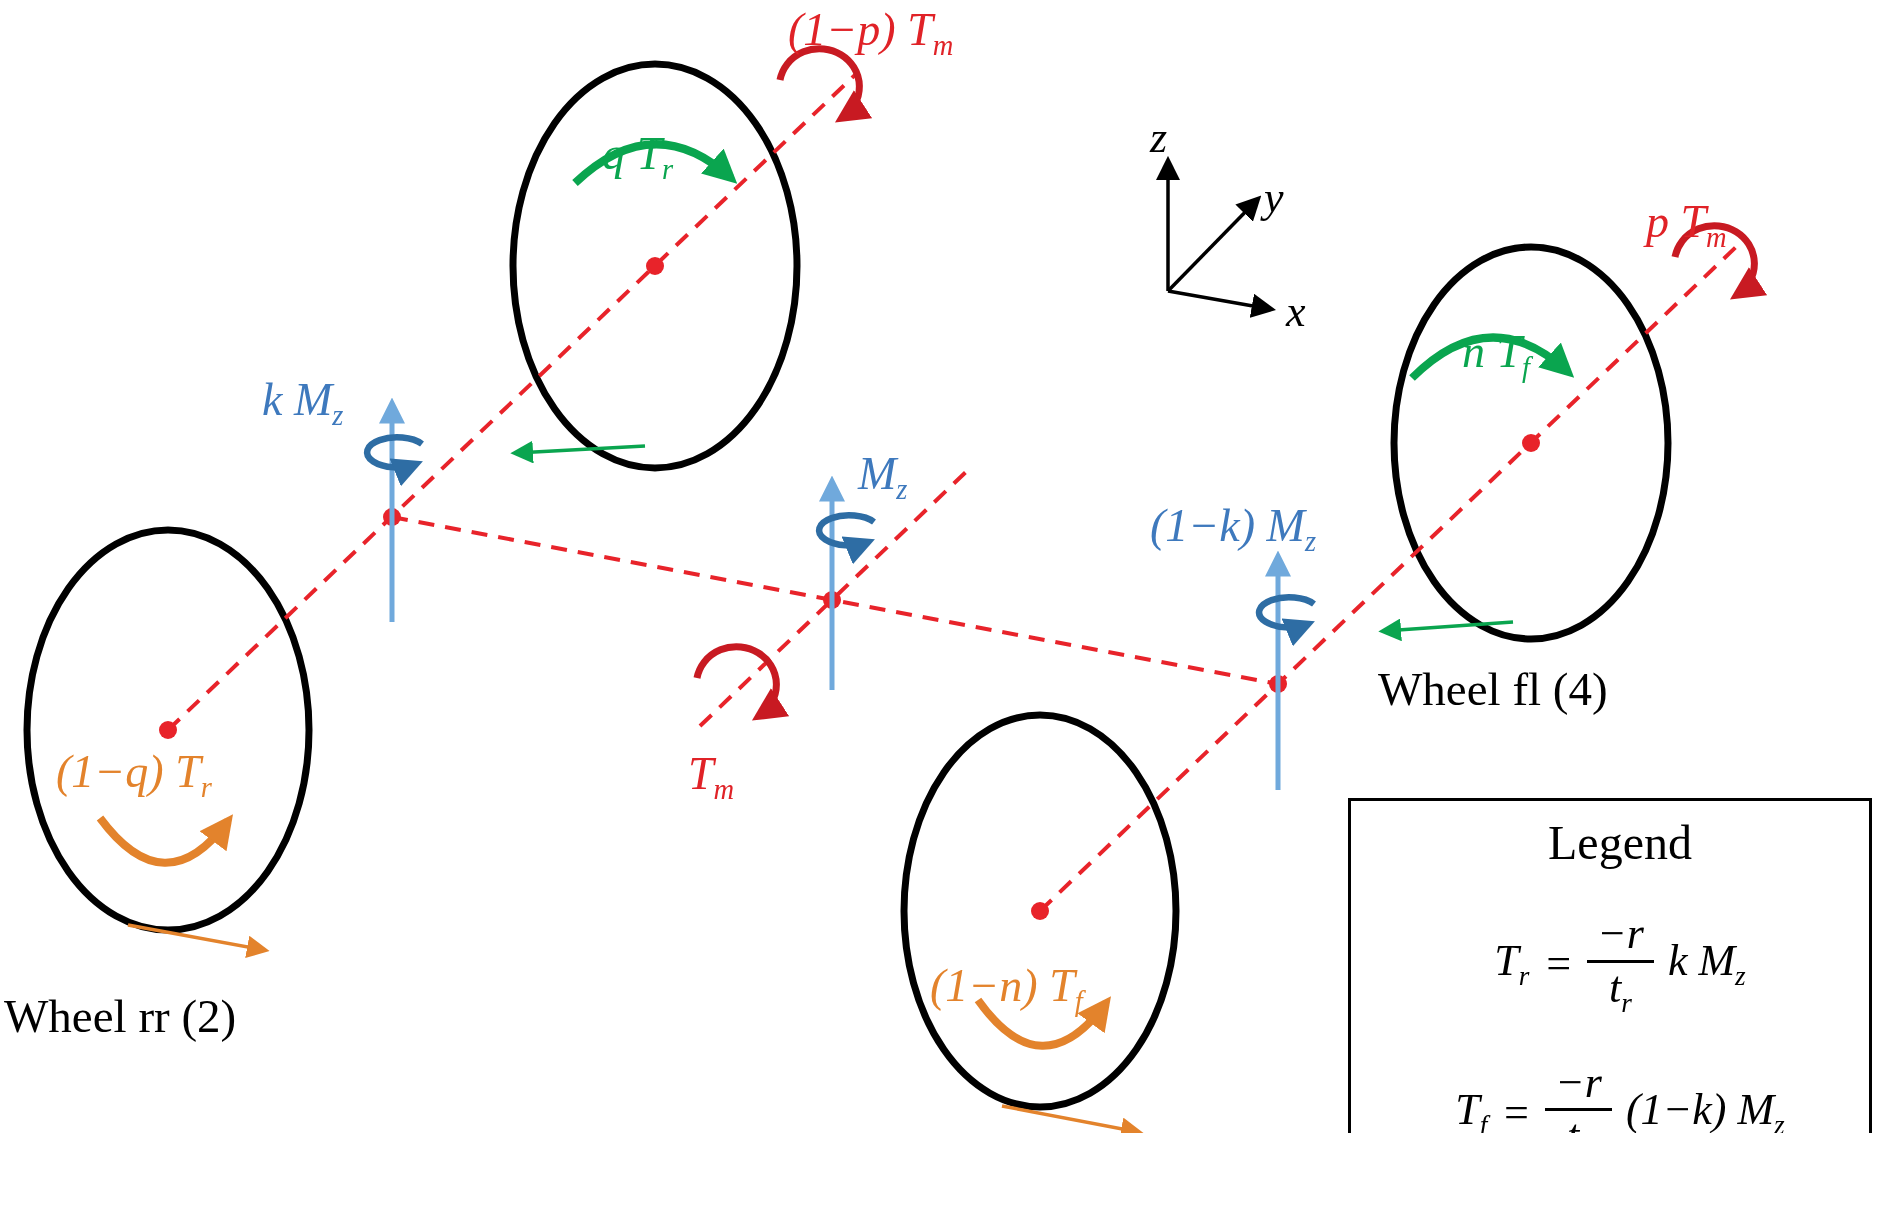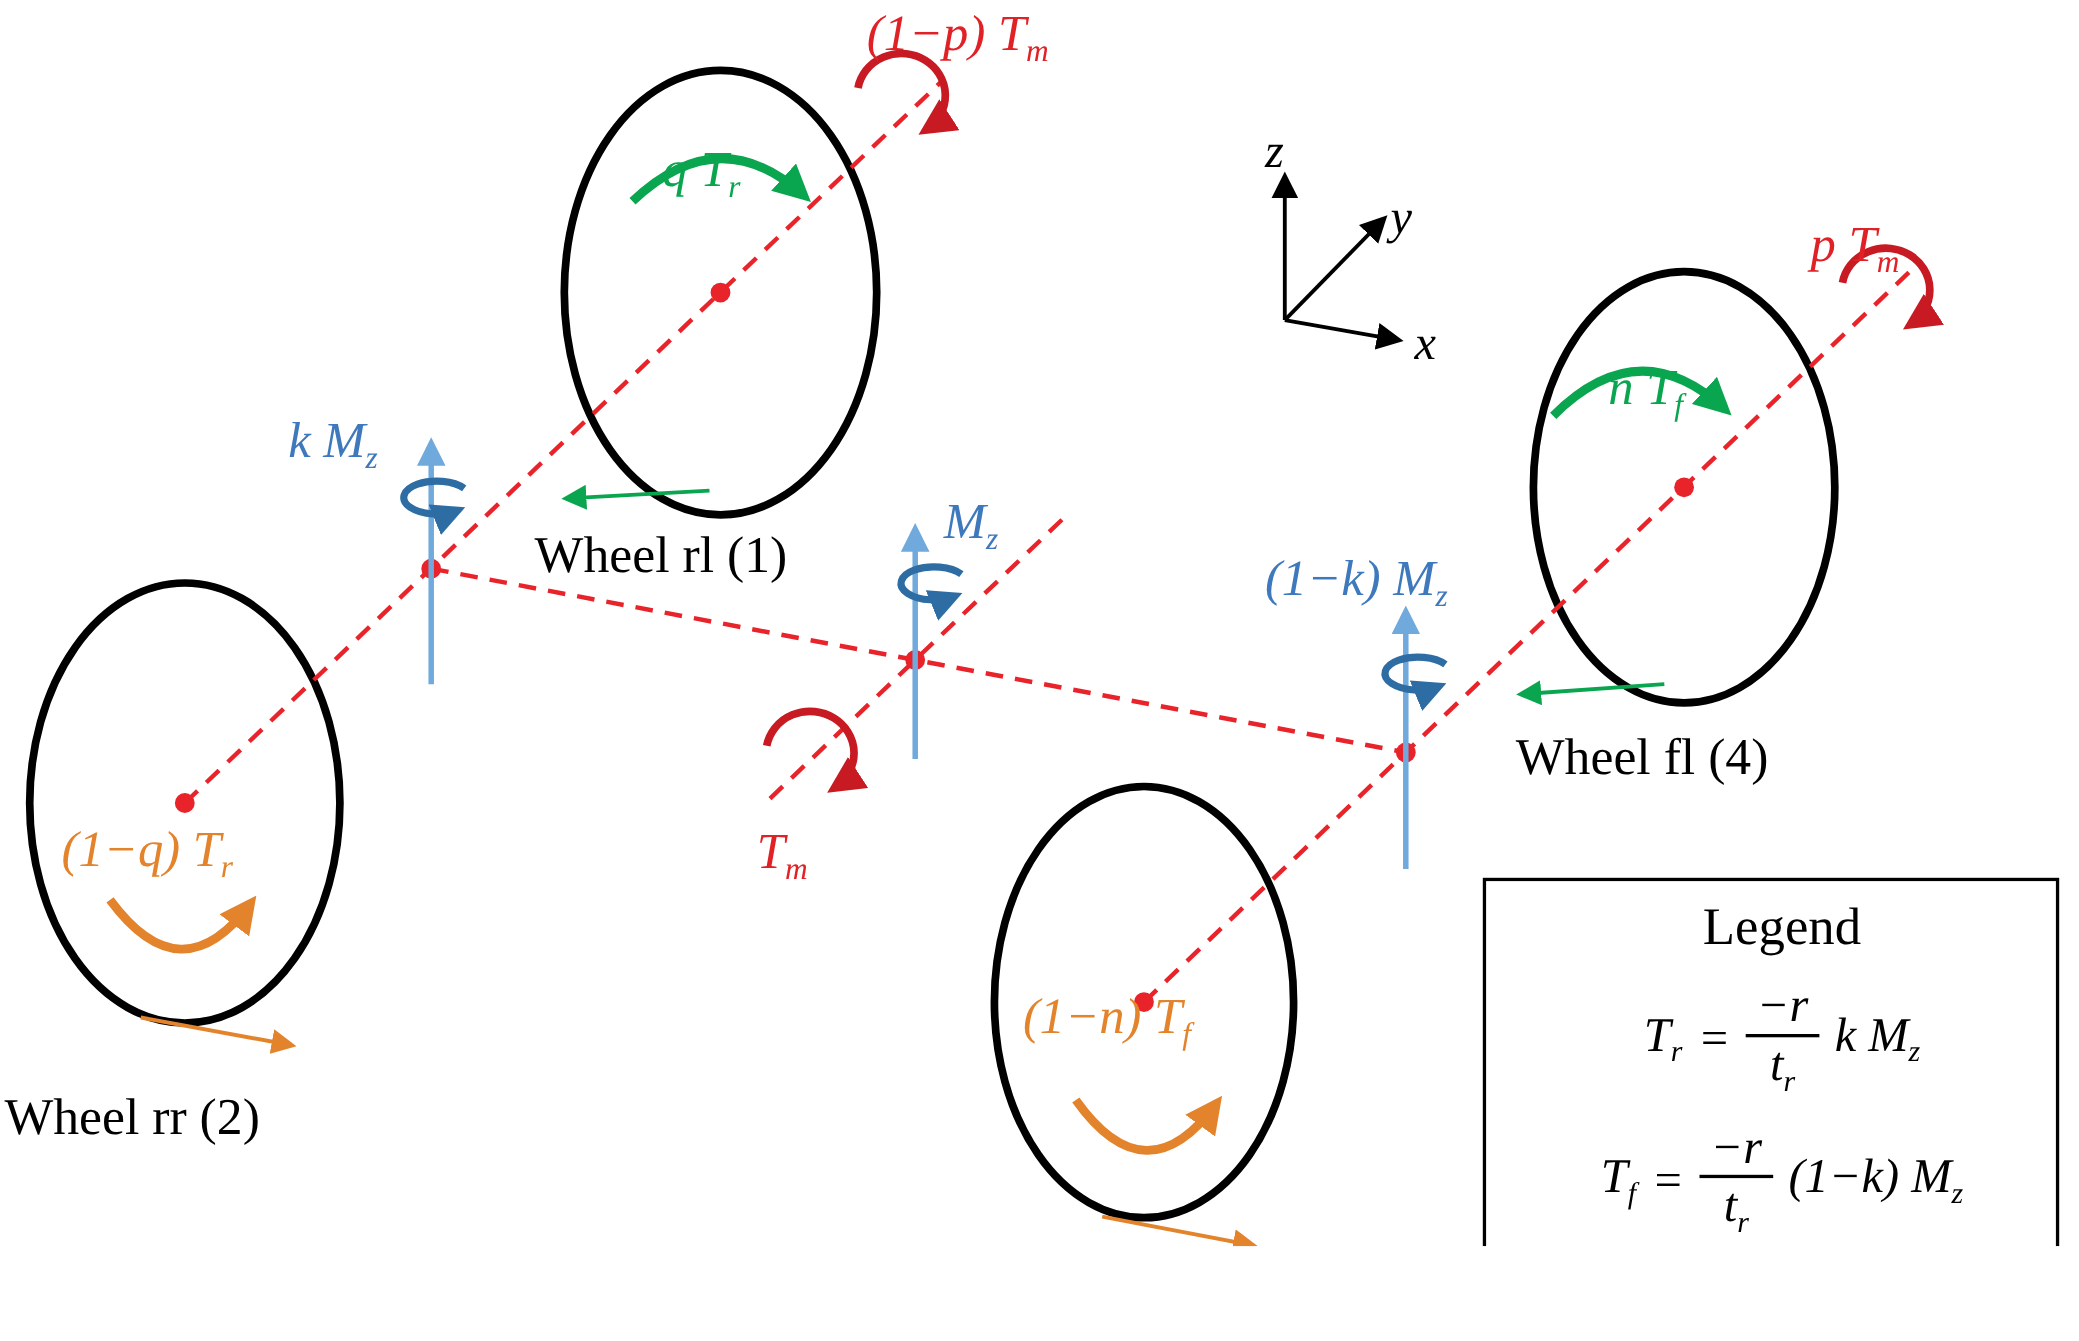--- a/index.html
+++ b/index.html
@@ -52,21 +52,21 @@
   #legend-title{
     font-size:48px;
     color:#000;
   }
   .equation{
     display:flex;align-items:center;
     gap:14px;
     font-style:italic;
     font-size:44px;
     color:#000;
-    margin-top:19px;
+    margin-top:39px;
   }
   .equation sub{font-size:0.62em;}
   .frac{display:inline-flex;flex-direction:column;align-items:center;}
   .frac .num{border-bottom:3px solid #000;padding:0 10px;line-height:1.15;}
   .frac .den{line-height:1.15;}
 </style>
 </head>
 <body>
 
 <div id="canvas">
@@ -166,25 +166,24 @@
   </div>
   <div class="lbl c-blue" style="left:1150px;top:502px;">
     <span>(1−k) </span><span>M</span><sub>z</sub>
   </div>
   <div class="lbl c-red" style="left:688px;top:750px;">
     <span></span><span>T</span><sub>m</sub>
   </div>
   <div class="lbl c-orange" style="left:56px;top:748px;">
     <span>(1−q) </span><span>T</span><sub>r</sub>
   </div>
-  <div class="lbl c-orange" style="left:930px;top:900px;">
+  <div class="lbl c-orange" style="left:930px;top:962px;">
     <span>(1−n) </span><span>T</span><sub>f</sub>
   </div>
 
-  <div class="wheelname" style="left:486px;top:478px;">Wheel rl (1)</div>
   <div class="wheelname" style="left:4px;top:989px;">Wheel rr (2)</div>
   <div class="wheelname" style="left:1378px;top:662px;">Wheel fl (4)</div>
 
   <div class="axislbl" style="left:1150px;top:112px;">z</div>
   <div class="axislbl" style="left:1264px;top:172px;">y</div>
   <div class="axislbl" style="left:1286px;top:286px;">x</div>
 
   <div id="legend-box">
     <div id="legend-title">Legend</div>
 

